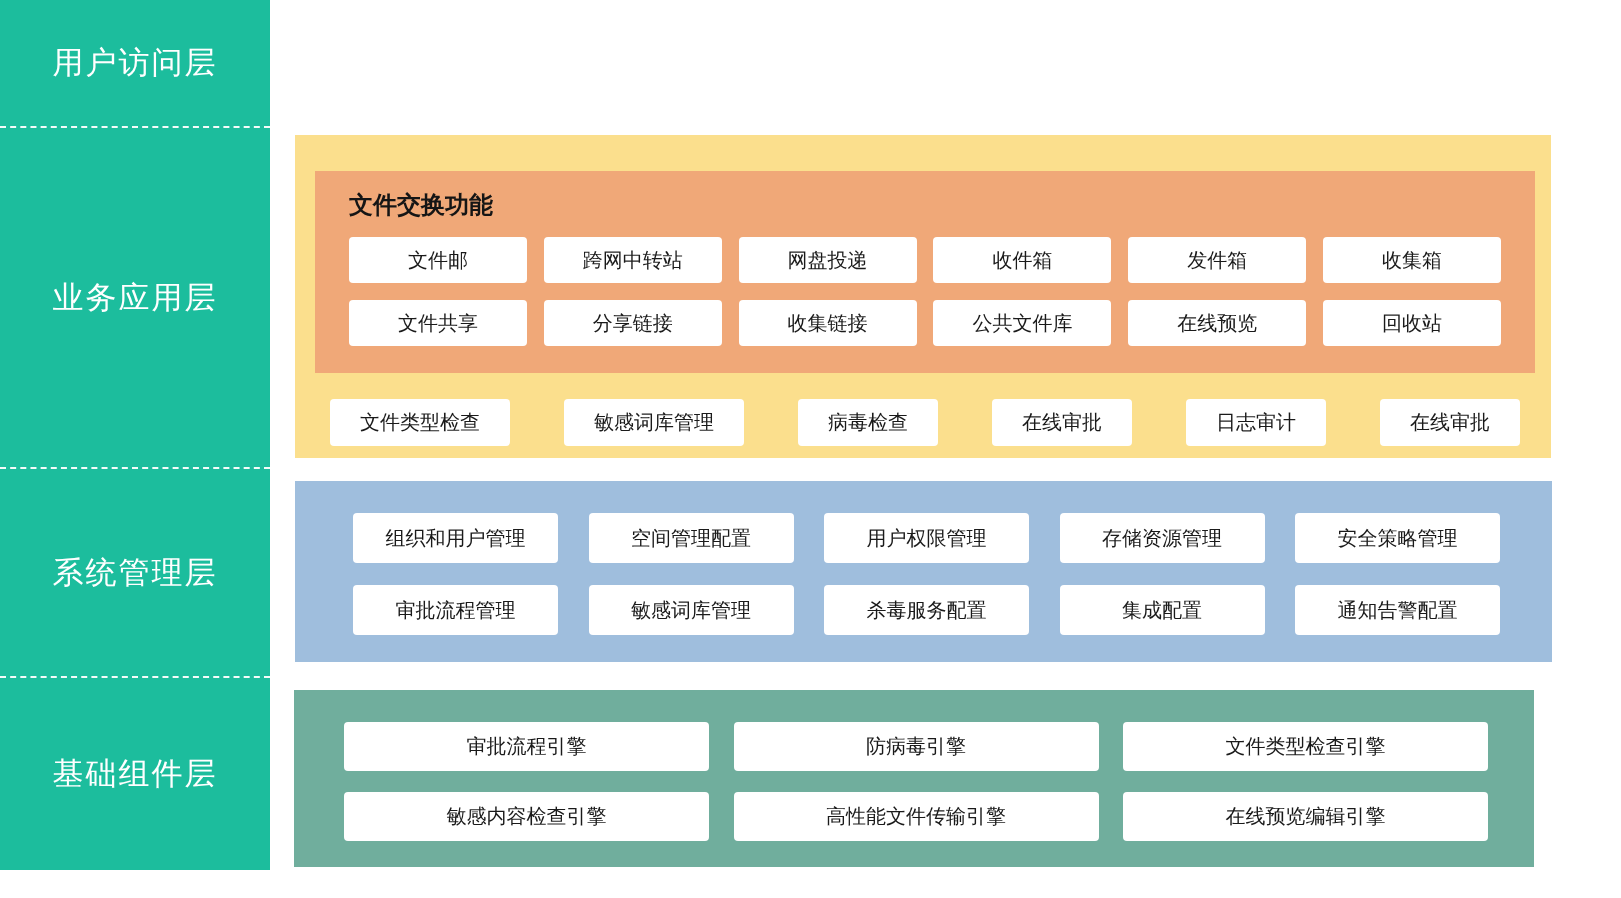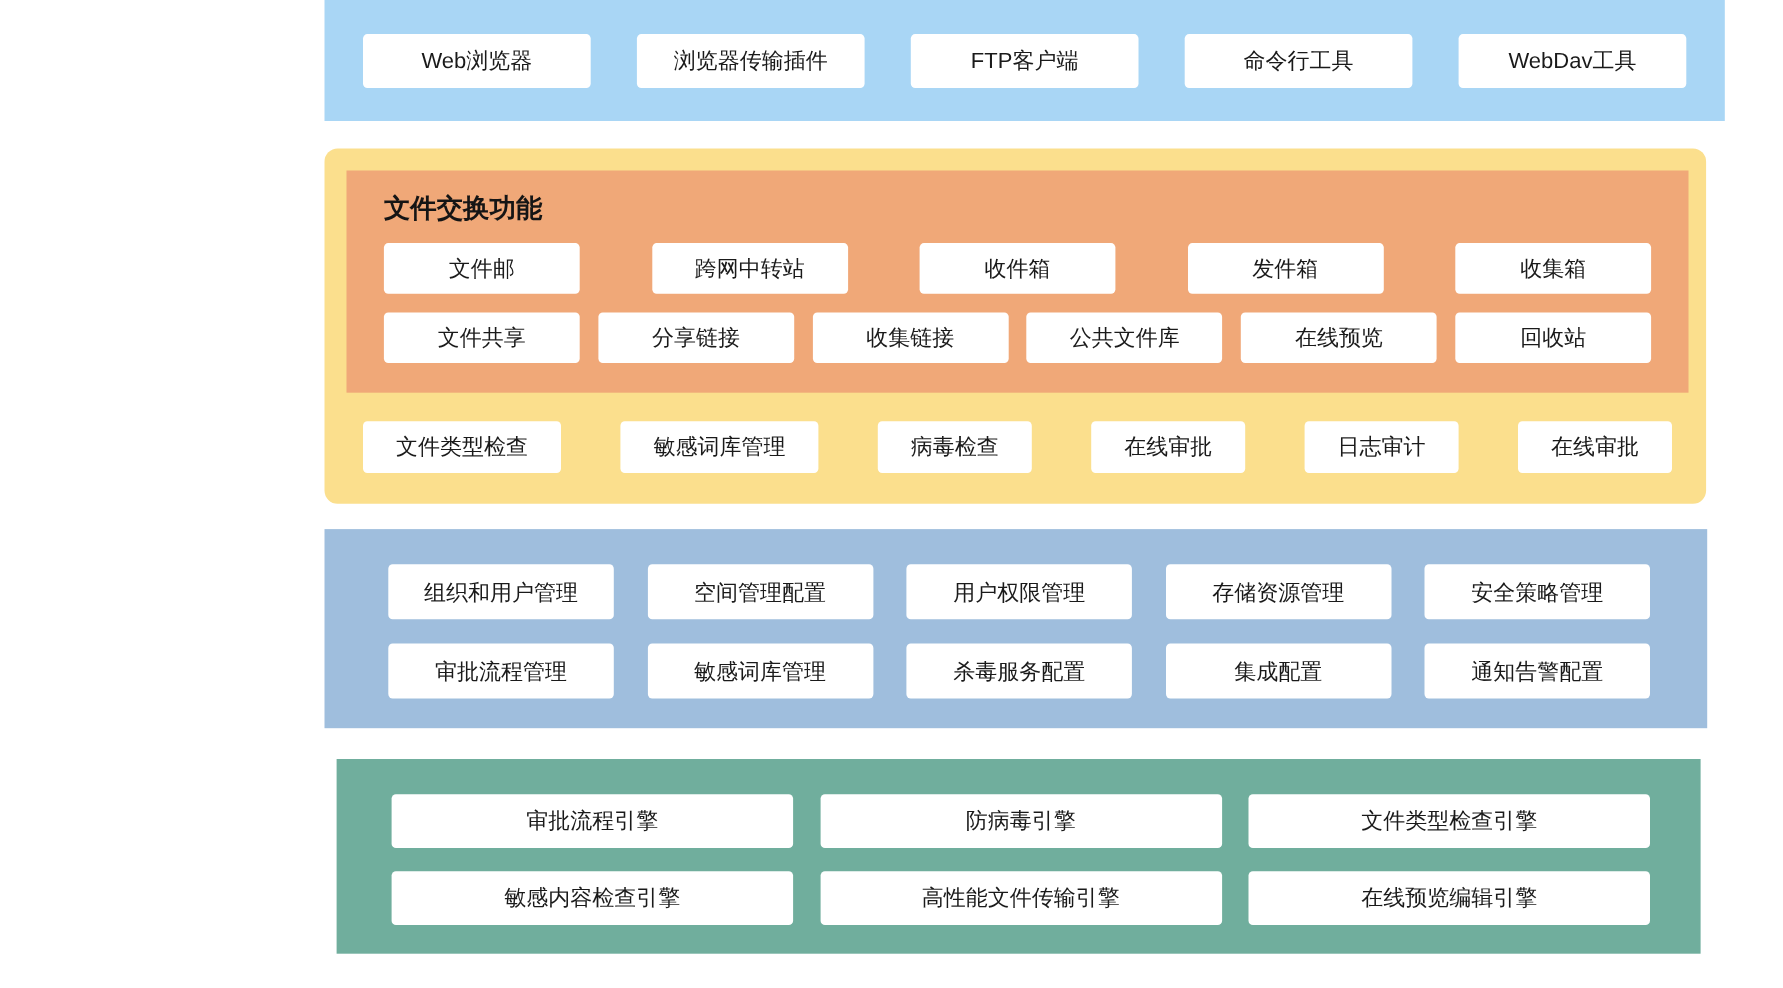--- a/index.html
+++ b/index.html
@@ -28,42 +28,41 @@
   .band { position: absolute; box-sizing: border-box; }
   .band-user {
     left: 295px; top: 0; width: 1273px; height: 110px;
     background: var(--user-access-bg, #a9d6f5);
     display: flex; align-items: center; justify-content: space-between;
     padding: 0 35px;
   }
   .band-business {
     left: 295px; top: 135px; width: 1256px; height: 323px;
     background: var(--business-bg, #fbdf8d);
-    padding: 20px 16px 0 20px;
-    border-radius: 12px;
+    padding: 36px 16px 0 20px;
   }
   .exchange-panel {
     background: var(--exchange-panel-bg, #f0a878);
     height: 202px; box-sizing: border-box;
     padding: 16px 34px 0 34px;
   }
   .exchange-title { font-size: 24px; color: #151515; font-weight: 600; margin: 2px 0 16px 0; }
   .row { display: flex; justify-content: space-between; align-items: center; }
   .exchange-panel .row { margin-bottom: 17px; }
   .services-row { margin-top: 26px; padding: 0 15px; align-items: flex-end; }
 
   .band-system {
     left: 295px; top: 481px; width: 1257px; height: 181px;
     background: var(--system-bg, #9fbedd);
     padding: 32px 52px 0 58px;
   }
   .band-system .row { margin-bottom: 22px; }
 
   .band-foundation {
-    left: 306px; top: 690px; width: 1240px; height: 177px;
+    left: 294px; top: 690px; width: 1240px; height: 177px;
     background: var(--foundation-bg, #70ae9d);
     padding: 32px 46px 0 50px;
   }
   .band-foundation .row { margin-bottom: 21px; }
 
   
   .box {
     background: var(--box-bg, #ffffff);
     color: var(--box-text, #1a1a1a);
     border-radius: 4px;
@@ -74,35 +73,35 @@
   .exchange-panel .box { width: 178px; height: 46px; }
   .services-row .box { height: 47px; padding: 0 30px; }
   .band-system .box { width: 205px; height: 50px; }
   .band-foundation .box { width: 365px; height: 49px; }
 </style>
 </head>
 <body>
 
 <div class="canvas">
 
+  <aside class="sidebar">
+    <div class="side-layer sl-1">用户访问层</div>
+    <div class="side-layer sl-2">业务应用层</div>
+    <div class="side-layer sl-3">系统管理层</div>
+    <div class="side-layer sl-4">基础组件层</div>
+  </aside>
 
-  <section class="band band-user">
-    <div class="box">Web浏览器</div>
-    <div class="box">浏览器传输插件</div>
-    <div class="box">FTP客户端</div>
-    <div class="box">命令行工具</div>
-    <div class="box">WebDav工具</div>
-  </section>
 
   <section class="band band-business">
     <div class="exchange-panel">
       <div class="exchange-title">文件交换功能</div>
       <div class="row">
         <div class="box">文件邮</div>
         <div class="box">跨网中转站</div>
+        <div class="box">网盘投递</div>
         <div class="box">收件箱</div>
         <div class="box">发件箱</div>
         <div class="box">收集箱</div>
       </div>
       <div class="row">
         <div class="box">文件共享</div>
         <div class="box">分享链接</div>
         <div class="box">收集链接</div>
         <div class="box">公共文件库</div>
         <div class="box">在线预览</div>

